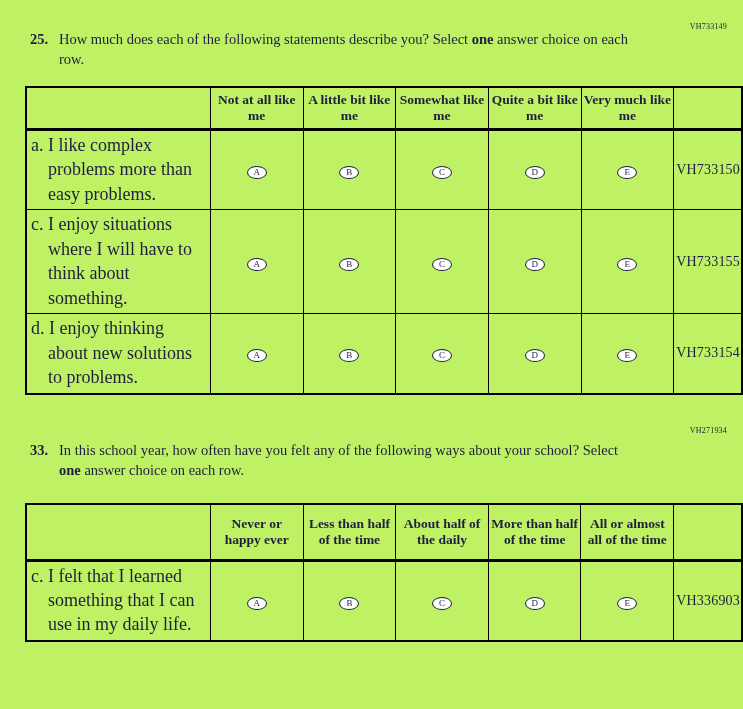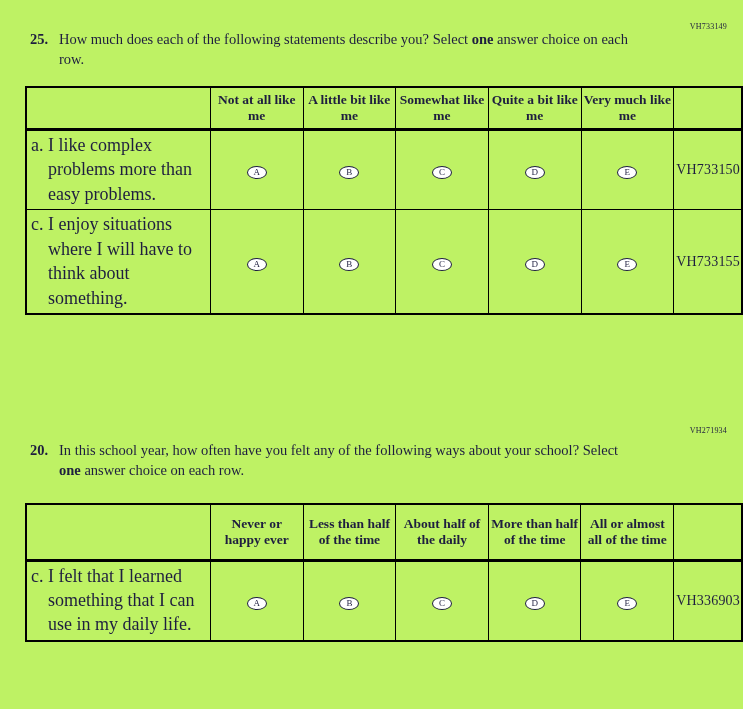--- a/index.html
+++ b/index.html
@@ -109,27 +109,38 @@
       <td class="stmt">
             <div class="stmt-inner"><span>c.</span> <span>I enjoy situations where I will have to think about something.</span></div>
           </td>
       <td class="bub"><span class="bubble">A</span></td>
       <td class="bub"><span class="bubble">B</span></td>
       <td class="bub"><span class="bubble">C</span></td>
       <td class="bub"><span class="bubble">D</span></td>
       <td class="bub"><span class="bubble">E</span></td>
       <td class="code">VH733155</td>
     </tr>
+    <tr>
+      <td class="stmt">
+            <div class="stmt-inner"><span>d.</span> <span>I enjoy thinking about new solutions to problems.</span></div>
+          </td>
+      <td class="bub"><span class="bubble">A</span></td>
+      <td class="bub"><span class="bubble">B</span></td>
+      <td class="bub"><span class="bubble">C</span></td>
+      <td class="bub"><span class="bubble">D</span></td>
+      <td class="bub"><span class="bubble">E</span></td>
+      <td class="code">VH733154</td>
+    </tr>
   </tbody>
     </table>
 
   <div class="small-code" id="code-q26">VH271934</div>
 
   <div class="question" id="q26">
-    <span class="qnum">20.</span>
+    <span class="qnum">33.</span>
     <span class="qtext"><span>In this school year, how often have you felt any of the following ways about your school? Select </span><span class="qbold">one</span><span> answer choice on each row.</span></span>
   </div>
 
   <table class="survey" id="table2">
     <colgroup>
       <col style="width:185px">
         <col style="width:93px">
         <col style="width:93px">
         <col style="width:93px">
         <col style="width:93px">

